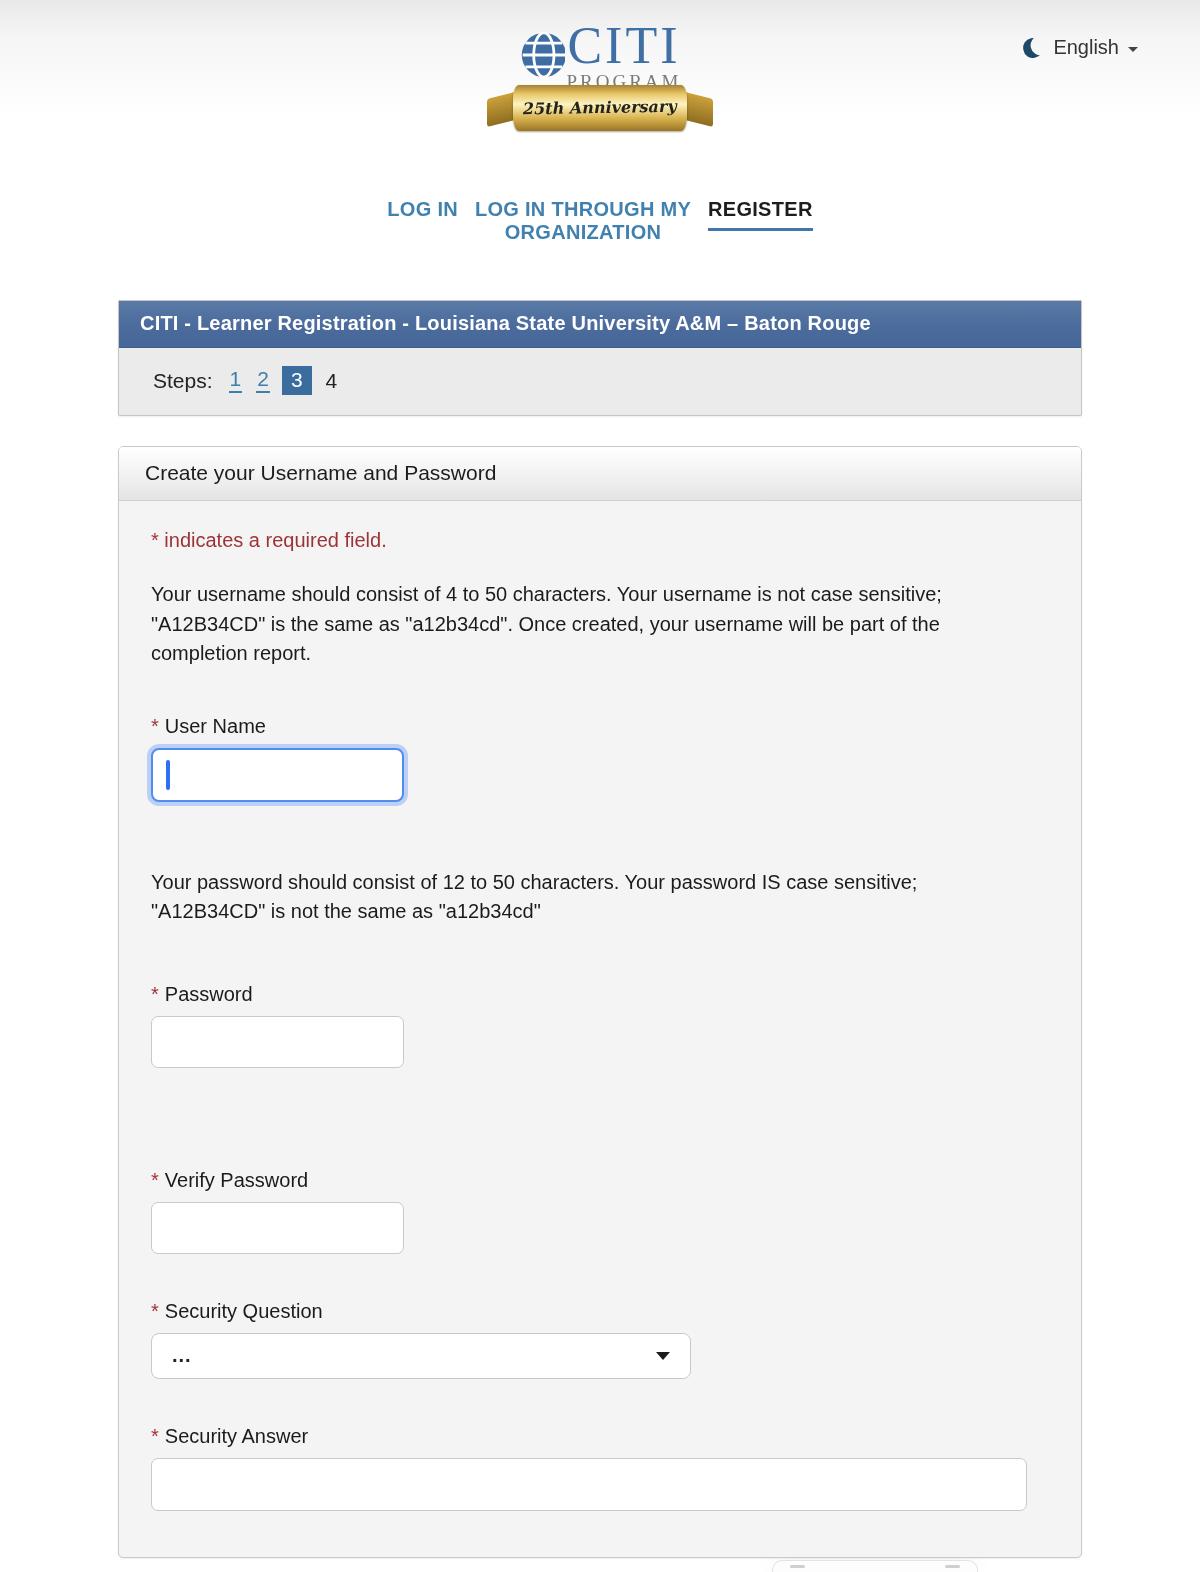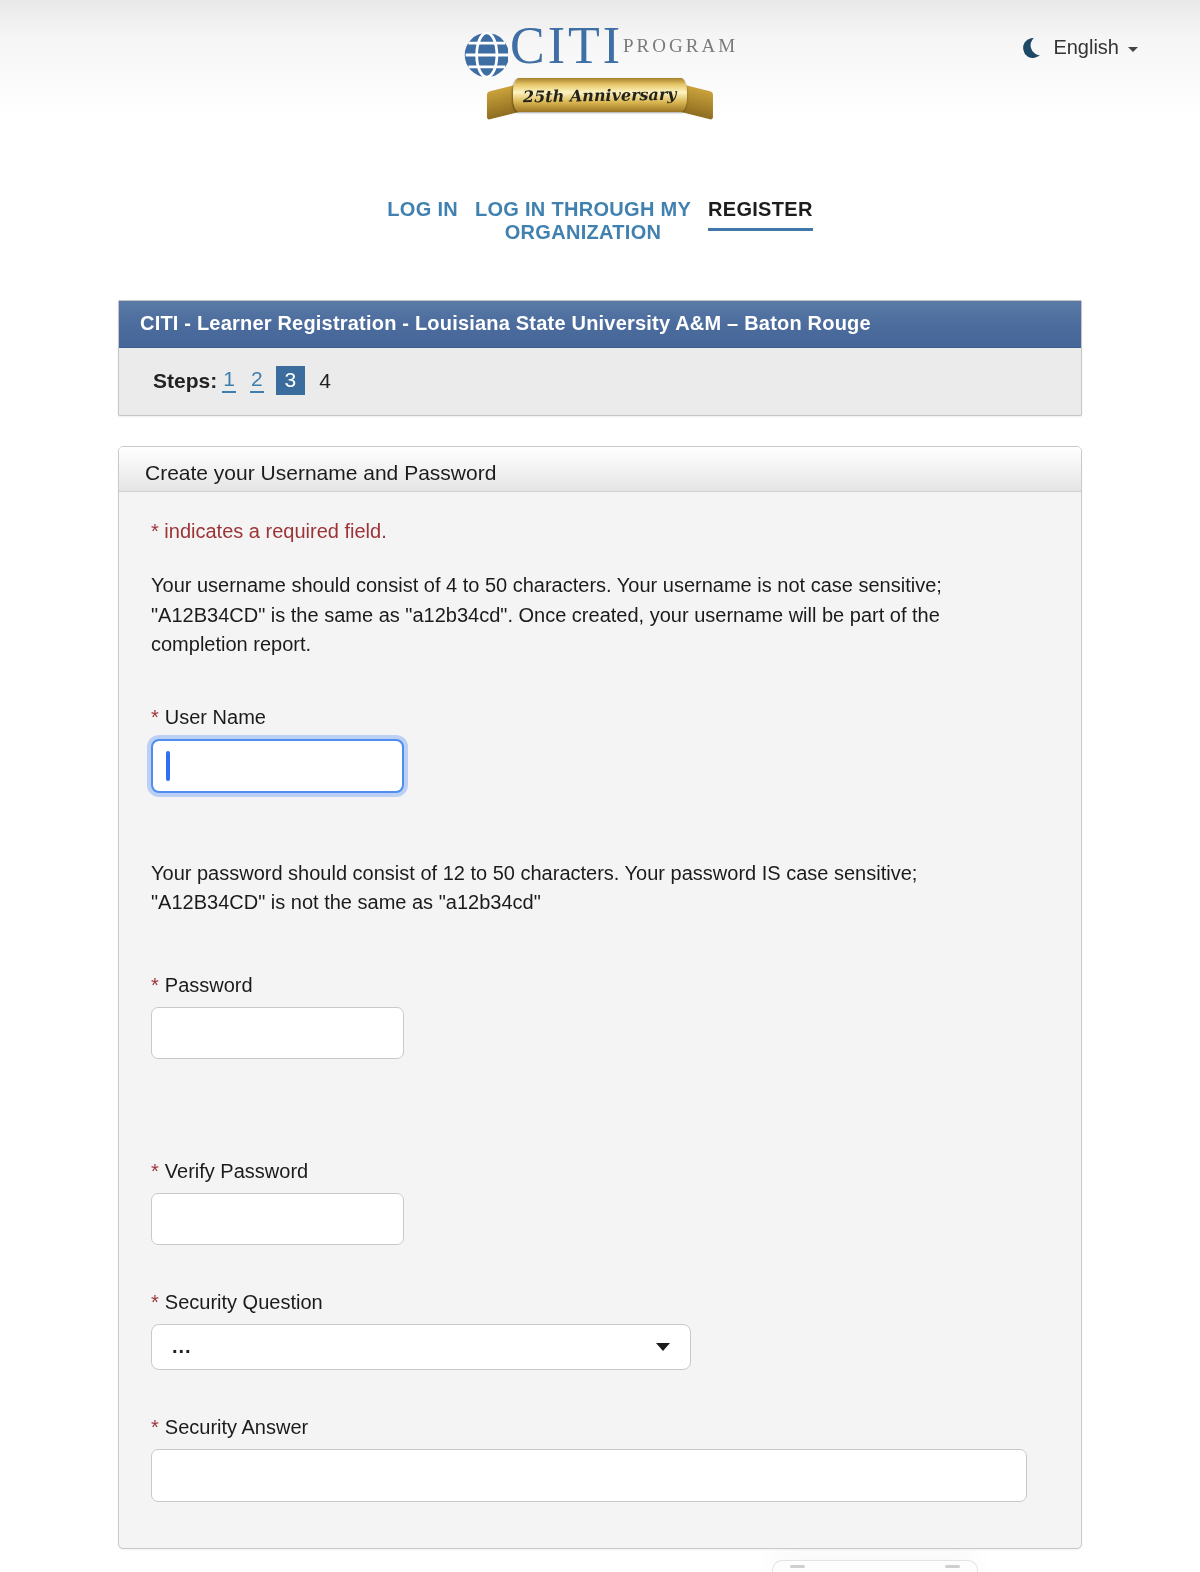--- a/index.html
+++ b/index.html
@@ -10,26 +10,26 @@
     background:#ffffff;
   }
   .top-band{ position:absolute; top:0; left:0; right:0; height:160px;
     background:linear-gradient(180deg,#e9e9e9 0%,#f6f6f6 40px,#ffffff 120px); z-index:0;}
   .header{ position:relative; height:158px; z-index:2; }
 
   
   .logo{ position:absolute; left:50%; top:22px; transform:translateX(-50%); text-align:center; }
   .logo-top{ display:flex; align-items:flex-start; justify-content:center; }
   .globe{ width:46px; height:62px; margin-right:2px; margin-top:2px; }
-  .logo-text{ display:flex; flex-direction:row; align-items:center; }
+  .logo-text{ display:flex; flex-direction:column; align-items:center; }
   .citi{ font-family:"Liberation Serif", serif; font-size:52px; line-height:0.92;
     color:#3f6fa5; letter-spacing:3px; }
   .program{ font-family:"Liberation Serif", serif; font-size:19px; color:#7a7a7a;
     letter-spacing:3px; margin-top:1px; }
-  .ribbon{ position:relative; width:226px; height:34px; margin:-8px auto 0; }
+  .ribbon{ position:relative; width:226px; height:46px; margin:-8px auto 0; }
   .ribbon-end{ position:absolute; top:8px; width:48px; height:28px;
     background:linear-gradient(180deg,#caa23c,#8f6d20); }
   .ribbon-end.left{ left:0; transform:skewY(-14deg); border-radius:3px; }
   .ribbon-end.right{ right:0; transform:skewY(14deg); border-radius:3px; }
   .ribbon-center{ position:absolute; left:26px; right:26px; top:0; bottom:0;
     background:linear-gradient(180deg,#a8812f 0%,#e8c96a 20%,#fdf3c2 42%,#d9b44f 72%,#9c7526 100%);
     border-radius:6px/14px; display:flex; align-items:center; justify-content:center;
     box-shadow:0 1px 2px rgba(0,0,0,.35); }
   .ribbon-center span{ font-family:"DejaVu Serif", serif; font-style:italic; font-weight:bold;
     font-size:16px; color:#23231a; transform:rotate(-1deg); }
@@ -52,32 +52,32 @@
 
   
   .main{ width:964px; margin:56px auto 0; position:relative; z-index:2; }
   .reg-box{ border:1px solid #c6c6c6; border-radius:1px; overflow:hidden;
     box-shadow:0 1px 2px rgba(0,0,0,.08); }
   .reg-title{ background:linear-gradient(180deg,#5a7aa6 0%,#4a6b9c 55%,#47679a 100%);
     border-bottom:1px solid #3e5d8b; color:#ffffff; font-size:20px; font-weight:bold;
     padding:11px 21px 12px; letter-spacing:.2px; }
   .steps-row{ background:#ebebeb; padding:18px 34px 20px; font-size:21px; color:#222;
     display:flex; align-items:center; }
-  .steps-label{ margin-right:5px;font-weight:bold; }
+  .steps-label{ margin-right:16px; }
   .step{ margin-right:14px; }
   .step.link{ color:#3f7fad; border-bottom:2px solid #3f7fad; line-height:1.05;
     padding:0 1px; cursor:pointer; }
   .step.current{ background:#3a6d9e; color:#fff; padding:2px 9px 3px; margin-left:-2px; }
   .step.plain{ color:#222; }
 
   
   .panel{ margin-top:30px; border:1px solid #c9c9c9; border-radius:5px; overflow:hidden;
     background:#f4f4f4; box-shadow:0 1px 2px rgba(0,0,0,.06); }
   .panel-header{ background:linear-gradient(180deg,#ffffff 0%,#f1f1f1 55%,#e4e4e4 100%);
-    border-bottom:1px solid #cfcfcf; padding:14px 26px 6px; font-size:21px; color:#1c1c1c; }
+    border-bottom:1px solid #cfcfcf; padding:14px 26px 15px; font-size:21px; color:#1c1c1c; }
   .panel-body{ padding:28px 32px 46px; }
   .required-note{ color:#9c3336; font-size:20px; }
   .help{ font-size:20px; line-height:1.48; color:#1b1b1b; max-width:880px; margin-top:28px; }
   .help .note{ color:#9c3336; font-weight:bold; }
   .field-label{ font-size:20px; color:#1b1b1b; margin-top:46px; }
   .req{ color:#9c3336; margin-right:6px; }
   .text-input{ background:#fff; border:1px solid #c9c9c9; border-radius:7px; height:52px;
     width:253px; margin-top:10px; font-size:19px; padding:0 12px; font-family:"Liberation Sans",sans-serif; }
   .username-box{ width:253px; height:54px; margin-top:10px; background:#fff;
     border:2px solid #4f8df0; border-radius:8px; box-shadow:0 0 0 4px rgba(104,155,250,.4);

